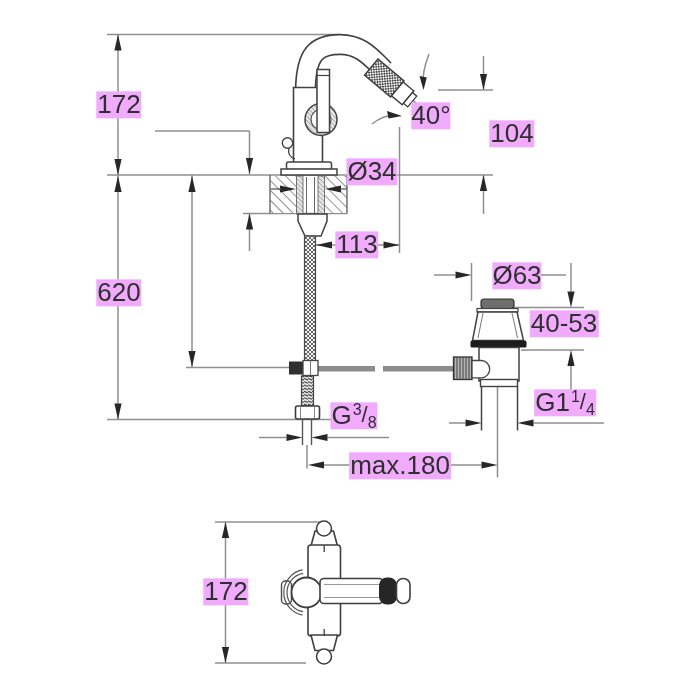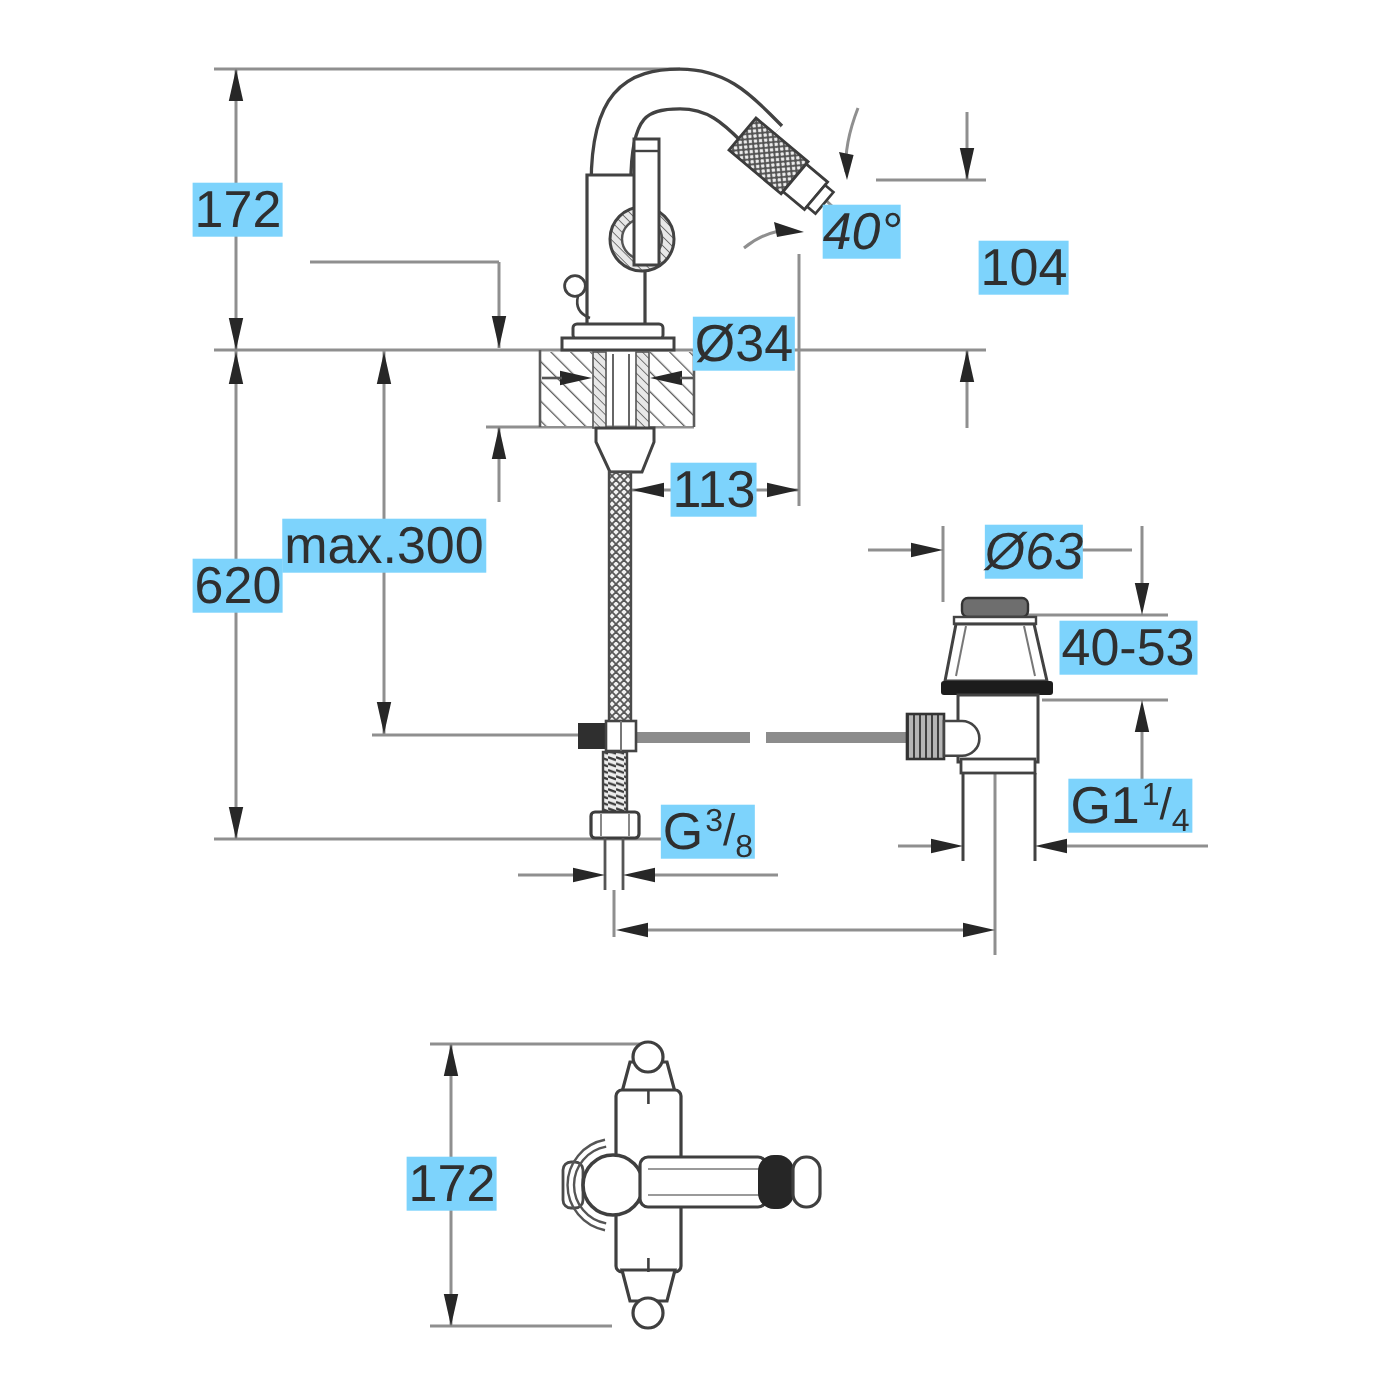--- a/index.html
+++ b/index.html
@@ -1,22 +1,22 @@
 <!DOCTYPE html>
 <html><head>
 <meta charset="utf-8">
 <style>
   html,body{margin:0;padding:0;background:#fff;}
   .stage{position:relative;width:700px;height:700px;background:#fff;overflow:hidden;
          font-family:"Liberation Sans", sans-serif;}
   .stage svg{position:absolute;left:0;top:0;}
-  .dim-label{position:absolute;transform:translate(-50%,-50%);background:#7dd3fc;
+  .dim-label{position:absolute;transform:translate(-50%,-50%);background:#f0abfc;
              color:#2f2f2f;font-size:26px;line-height:1.05;white-space:nowrap;
              padding:0 1px;letter-spacing:0px;text-align:center;}
-  .dim-label.tight{padding:0;font-style:italic;}
+  .dim-label.tight{padding:0;}
   .frac-sup{font-size:16px;position:relative;top:-9px;margin-left:1px;}
   .frac-slash{font-size:22px;position:relative;top:-2px;}
   .frac-sub{font-size:16px;position:relative;top:4px;}
 </style>
 </head>
 <body>
 
 <div class="stage">
 
 <svg width="700" height="700" viewBox="0 0 700 700">
@@ -209,25 +209,25 @@
     <polygon points="402,116 387,111 388.5,118.5"></polygon>
     <polygon points="423.5,90 419.5,76 426.8,77.5"></polygon>
   </g>
 </svg>
 
 <div class="dim-label" style="left:119px;top:105px">172</div>
 <div class="dim-label tight" style="left:431px;top:116px">40°</div>
 <div class="dim-label" style="left:512px;top:134px">104</div>
 <div class="dim-label" style="left:372px;top:172px">Ø34</div>
 <div class="dim-label" style="left:357px;top:245px">113</div>
-<div class="dim-label" style="left:192px;top:273px">max.300</div>
 <div class="dim-label" style="left:119px;top:293px">620</div>
 <div class="dim-label tight" style="left:517px;top:276px">Ø63</div>
 <div class="dim-label" style="left:564px;top:324px">40-53</div>
 <div class="dim-label" style="left:354px;top:416px">
   <span>G</span><span class="frac-sup">3</span><span class="frac-slash">/</span><span class="frac-sub">8</span>
 </div>
 <div class="dim-label" style="left:565px;top:403px">
   <span>G1</span><span class="frac-sup">1</span><span class="frac-slash">/</span><span class="frac-sub">4</span>
 </div>
+<div class="dim-label" style="left:400px;top:466px">max.180</div>
 <div class="dim-label" style="left:226px;top:592px">172</div>
 
 </div>
 
 </body></html>

